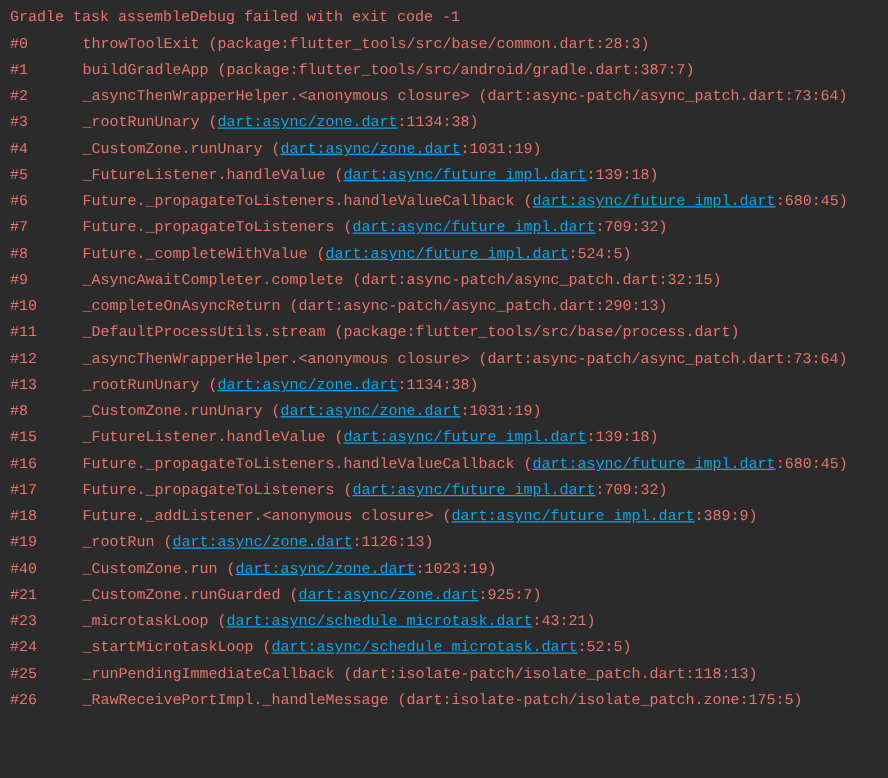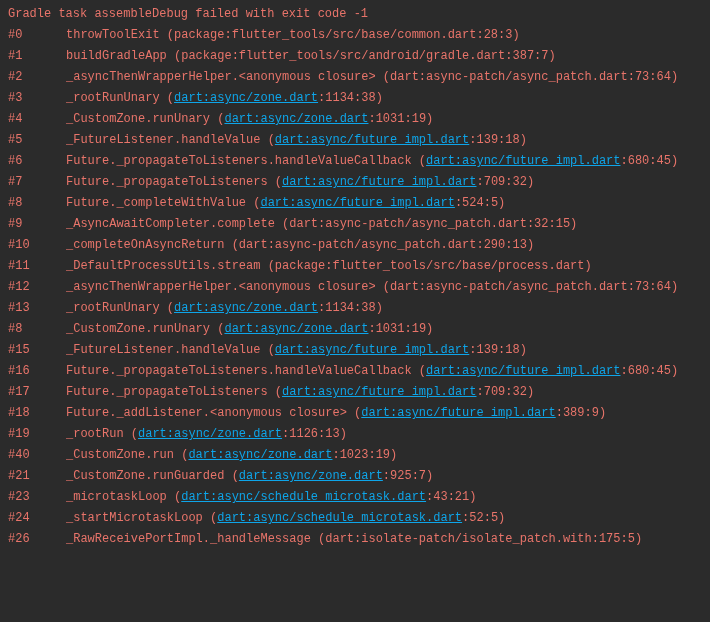--- a/index.html
+++ b/index.html
@@ -132,16 +132,20 @@
     </div>
     <div class="trace-line">
       <span class="frame-num">#23</span>
       <span><span>_microtaskLoop (</span><a class="link">dart:async/schedule microtask.dart</a><span>:43:21)</span></span>
     </div>
     <div class="trace-line">
       <span class="frame-num">#24</span>
       <span><span>_startMicrotaskLoop (</span><a class="link">dart:async/schedule microtask.dart</a><span>:52:5)</span></span>
     </div>
     <div class="trace-line">
+      <span class="frame-num">#25</span>
+      <span><span>_runPendingImmediateCallback (dart:isolate-patch/isolate_patch.dart:118:13)</span></span>
+    </div>
+    <div class="trace-line">
       <span class="frame-num">#26</span>
-      <span><span>_RawReceivePortImpl._handleMessage (dart:isolate-patch/isolate_patch.with:175:5)</span></span>
+      <span><span>_RawReceivePortImpl._handleMessage (dart:isolate-patch/isolate_patch.zone:175:5)</span></span>
     </div>
   </div>
 
 </body></html>

